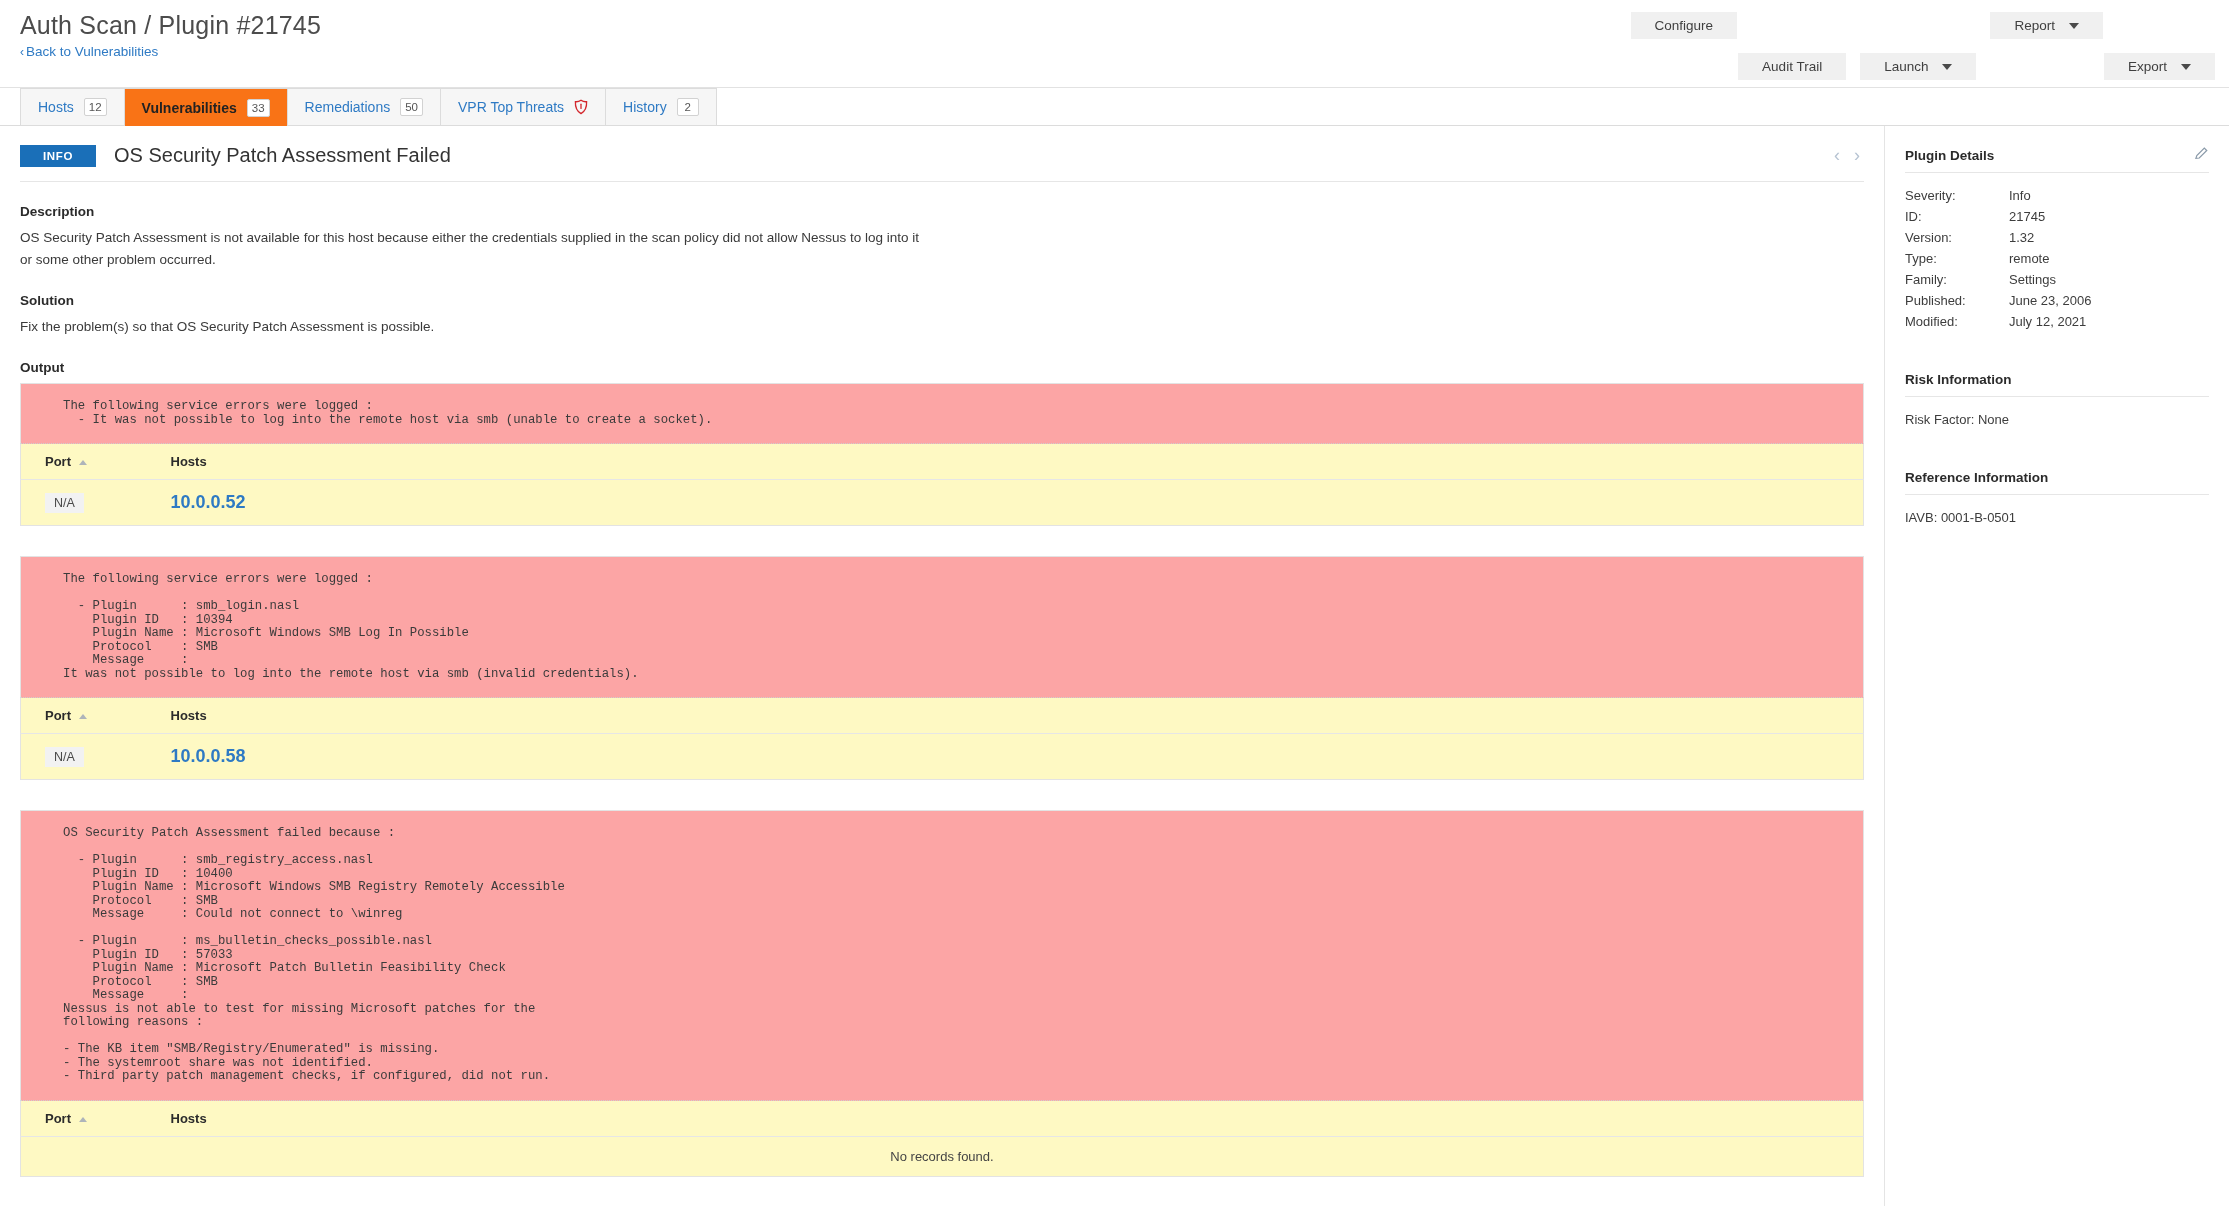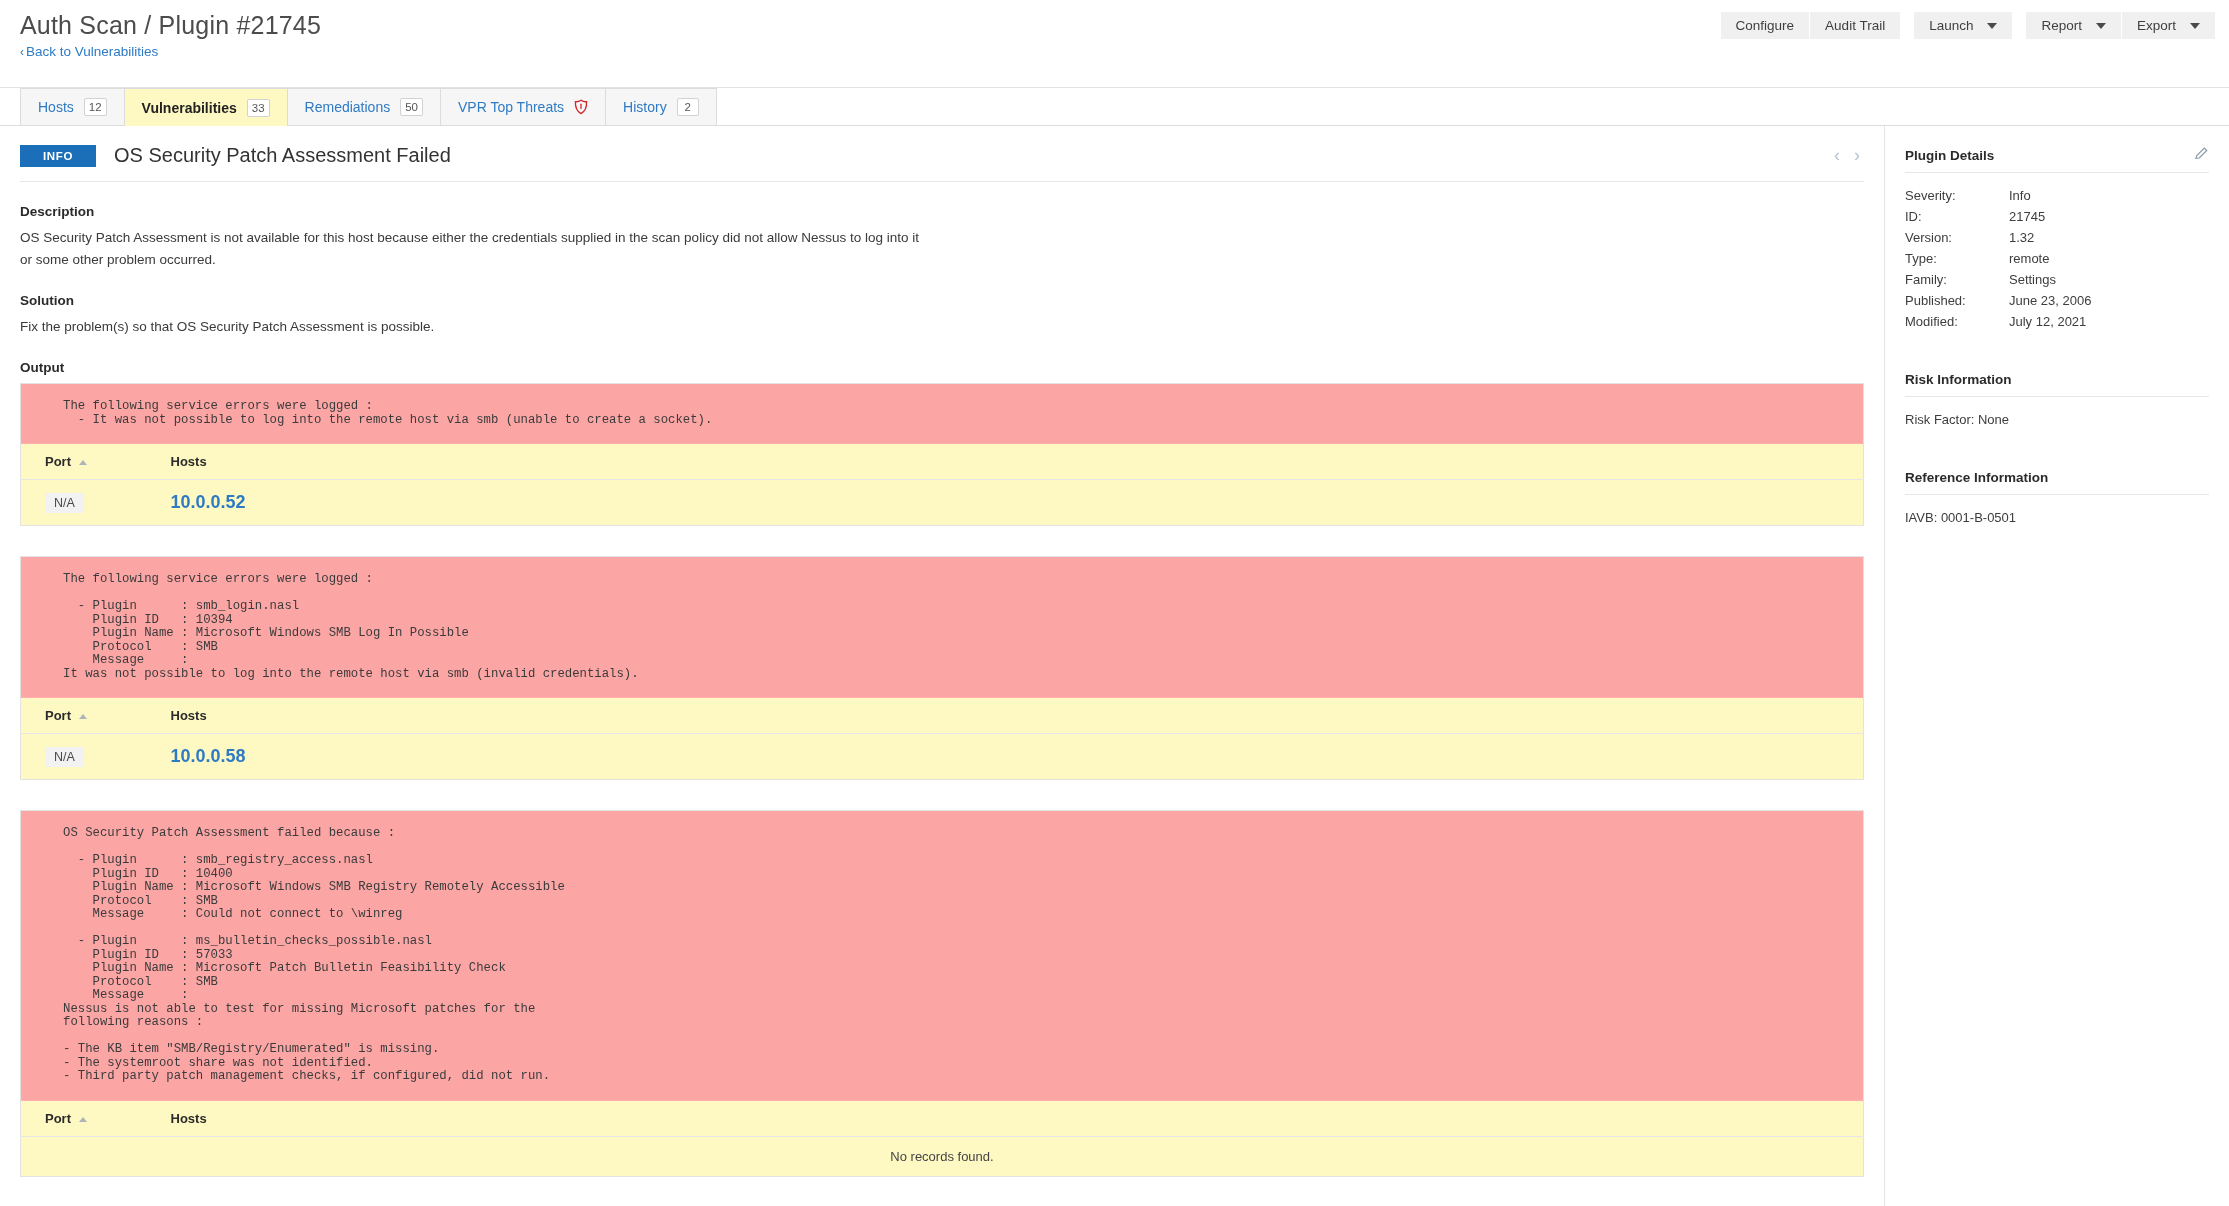--- a/index.html
+++ b/index.html
@@ -44,32 +44,32 @@
     display: flex;
     align-items: center;
     gap: 0;
   }
   .btn-group { display: flex; margin-left: 14px; }
   .btn-group:first-child { margin-left: 0; }
   .btn {
     background: #f0f0f0;
     border: none;
     height: 27px;
-    padding: 0 15px;
+    padding: 0 24px;
     font-family: "Liberation Sans", sans-serif;
     font-size: 13.5px;
     color: #3f3f3f;
     line-height: 27px;
     cursor: pointer;
     white-space: nowrap;
     display: flex;
     align-items: center;
     border-right: 1px solid #ffffff;
   }
-  .btn:last-child { border-right: none; }
+  .btn:last-child { border-right: none; margin-top: 41px; }
   .btn .caret {
     display: inline-block;
     width: 0; height: 0;
     margin-left: 14px;
     border-left: 5px solid transparent;
     border-right: 5px solid transparent;
     border-top: 6px solid #4a4a4a;
   }
 
   
@@ -91,21 +91,21 @@
     font-size: 14px;
     color: #2e7ac4;
     background: #f6f6f6;
     border: 1px solid #dcdcdc;
     border-bottom: none;
     margin-right: -1px;
     cursor: pointer;
     white-space: nowrap;
   }
   .tab.active {
-    background: #fef9c3;
+    background: #f97316;
     color: #222222;
     font-weight: bold;
     position: relative;
     z-index: 2;
     margin-bottom: -1px;
     height: 38px;
   }
   .tab .count {
     display: inline-block;
     min-width: 22px;

